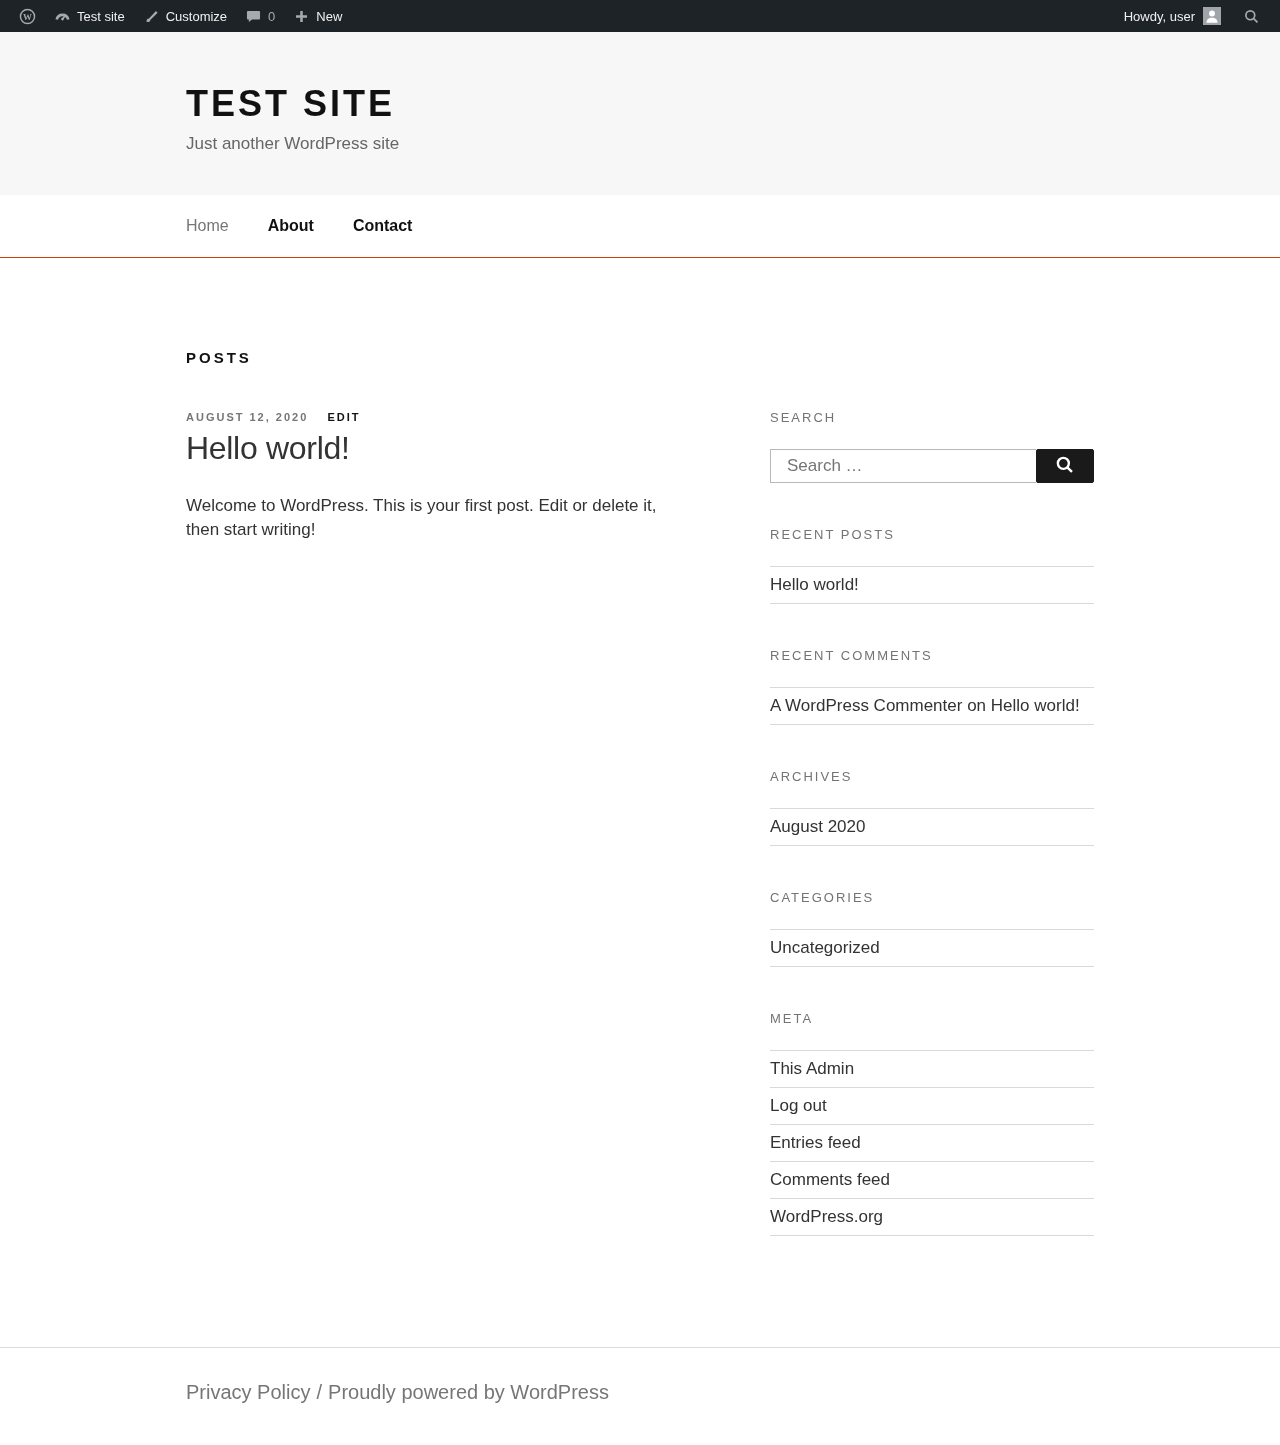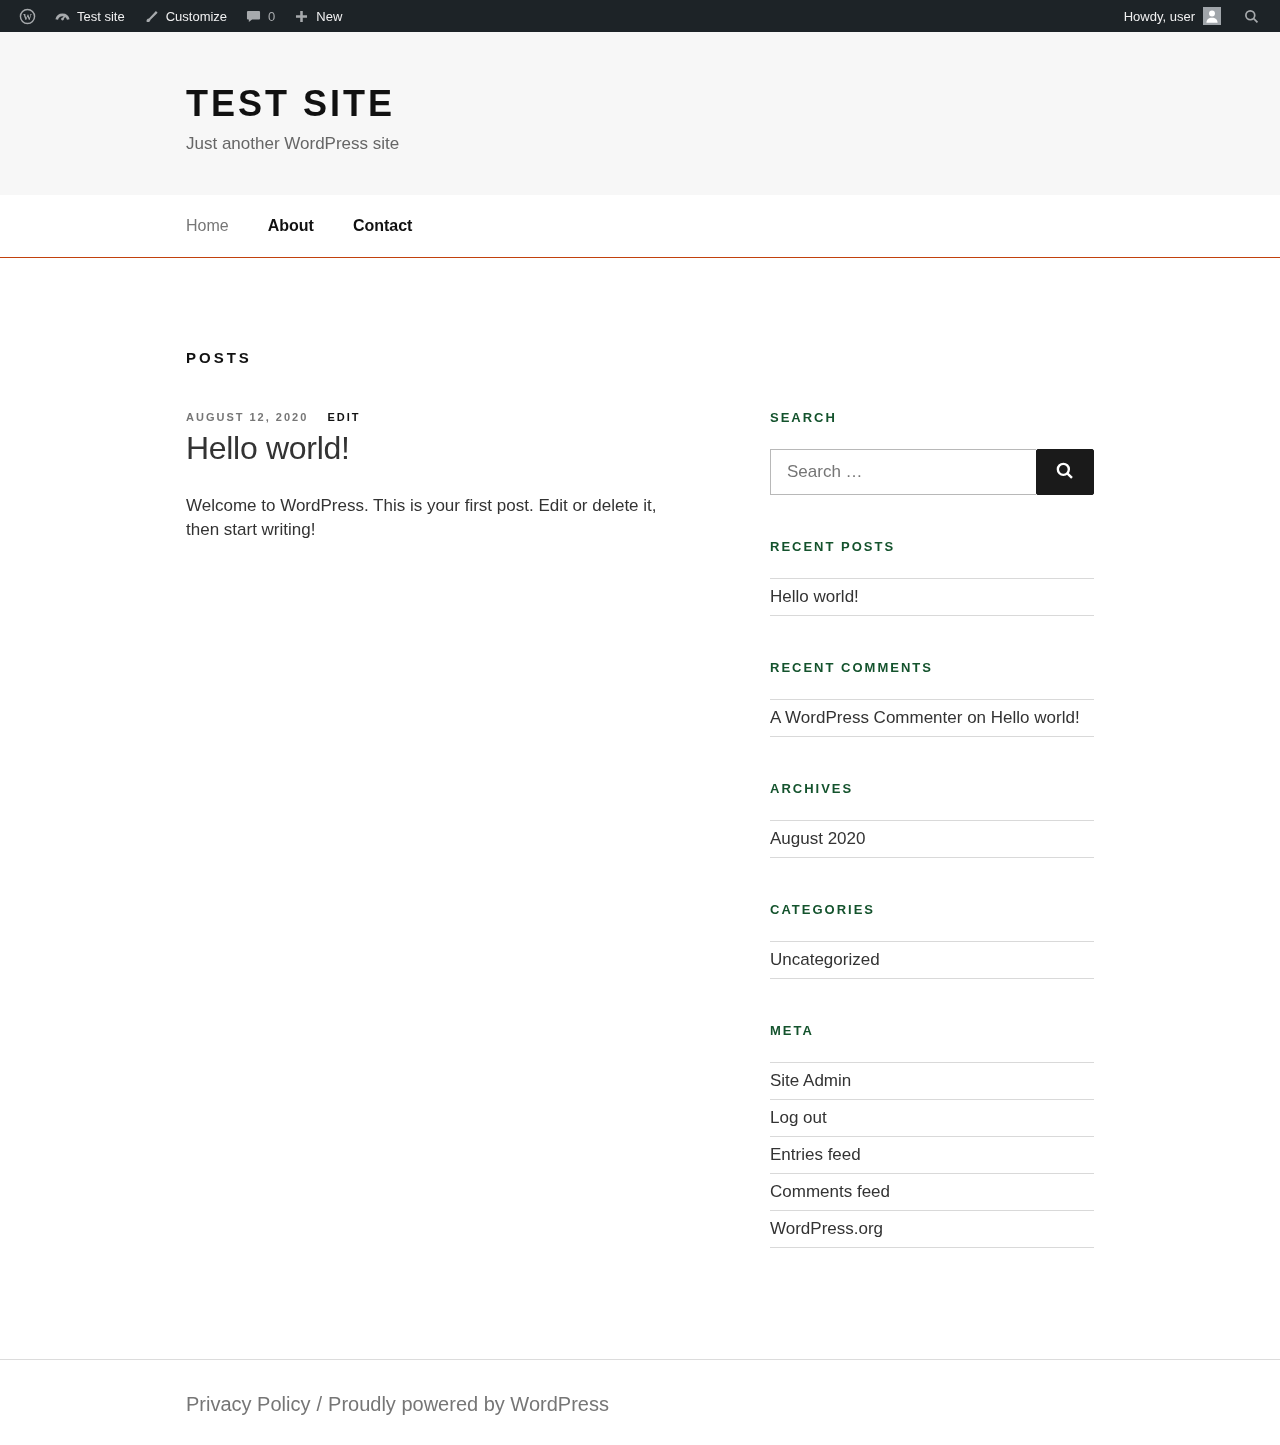--- a/index.html
+++ b/index.html
@@ -51,32 +51,32 @@
   }
   .post { margin-top:45px; }
   .post-meta { font-size:11px; font-weight:700; letter-spacing:2px; text-transform:uppercase; }
   .post-date { color:#767676; cursor:pointer; margin-right:14px;text-align:center; }
   .post-edit { color:#111; cursor:pointer; }
   .post-title { margin-top:7px; font-size:32px; font-weight:400; letter-spacing:-0.3px; color:#333; cursor:pointer; }
   .post-body { margin-top:27px; font-size:17px; line-height:24px; color:#333; }
   
   .widget { margin-bottom:44px; }
   .widget-title {
-    font-size:13px; font-weight:700; letter-spacing:2px;
-    text-transform:uppercase; color:#14532d; margin-bottom:24px;
+    font-size:13px; font-weight:400; letter-spacing:2px;
+    text-transform:uppercase; color:#737373; margin-bottom:24px;
   }
   .widget ul { list-style:none; border-top:1px solid #d9d9d9; }
   .widget li {
     border-bottom:1px solid #d9d9d9; padding:8px 0;
     font-size:17px; color:#333; cursor:pointer;
   }
   .widget li .plain { cursor:default; }
   .widget li span { color:#333; }
   
-  .search-form { display:flex; height:46px; }
+  .search-form { display:flex; height:34px; }
   .search-input {
     flex:1; border:1px solid #b8b8b8; border-right:none; background:#fff;
     font-family:inherit; font-size:17px; color:#333; padding:0 16px; outline:none;
   }
   .search-input::placeholder { color:#757575; opacity:1; }
   .search-button {
     width:58px; background:#1a1a1a; border:1px solid #1a1a1a; border-radius:2px;
     display:flex; align-items:center; justify-content:center; cursor:pointer;
   }
   .search-button svg { width:22px; height:22px; }
@@ -226,21 +226,21 @@
     <section class="widget">
       <h2 class="widget-title">Categories</h2>
       <ul>
         <li>Uncategorized</li>
       </ul>
     </section>
 
     <section class="widget">
       <h2 class="widget-title">Meta</h2>
       <ul>
-        <li>Site Admin</li>
+        <li>This Admin</li>
         <li>Log out</li>
         <li>Entries feed</li>
         <li>Comments feed</li>
         <li>WordPress.org</li>
       </ul>
     </section>
 
   </aside>
 </div>
 

